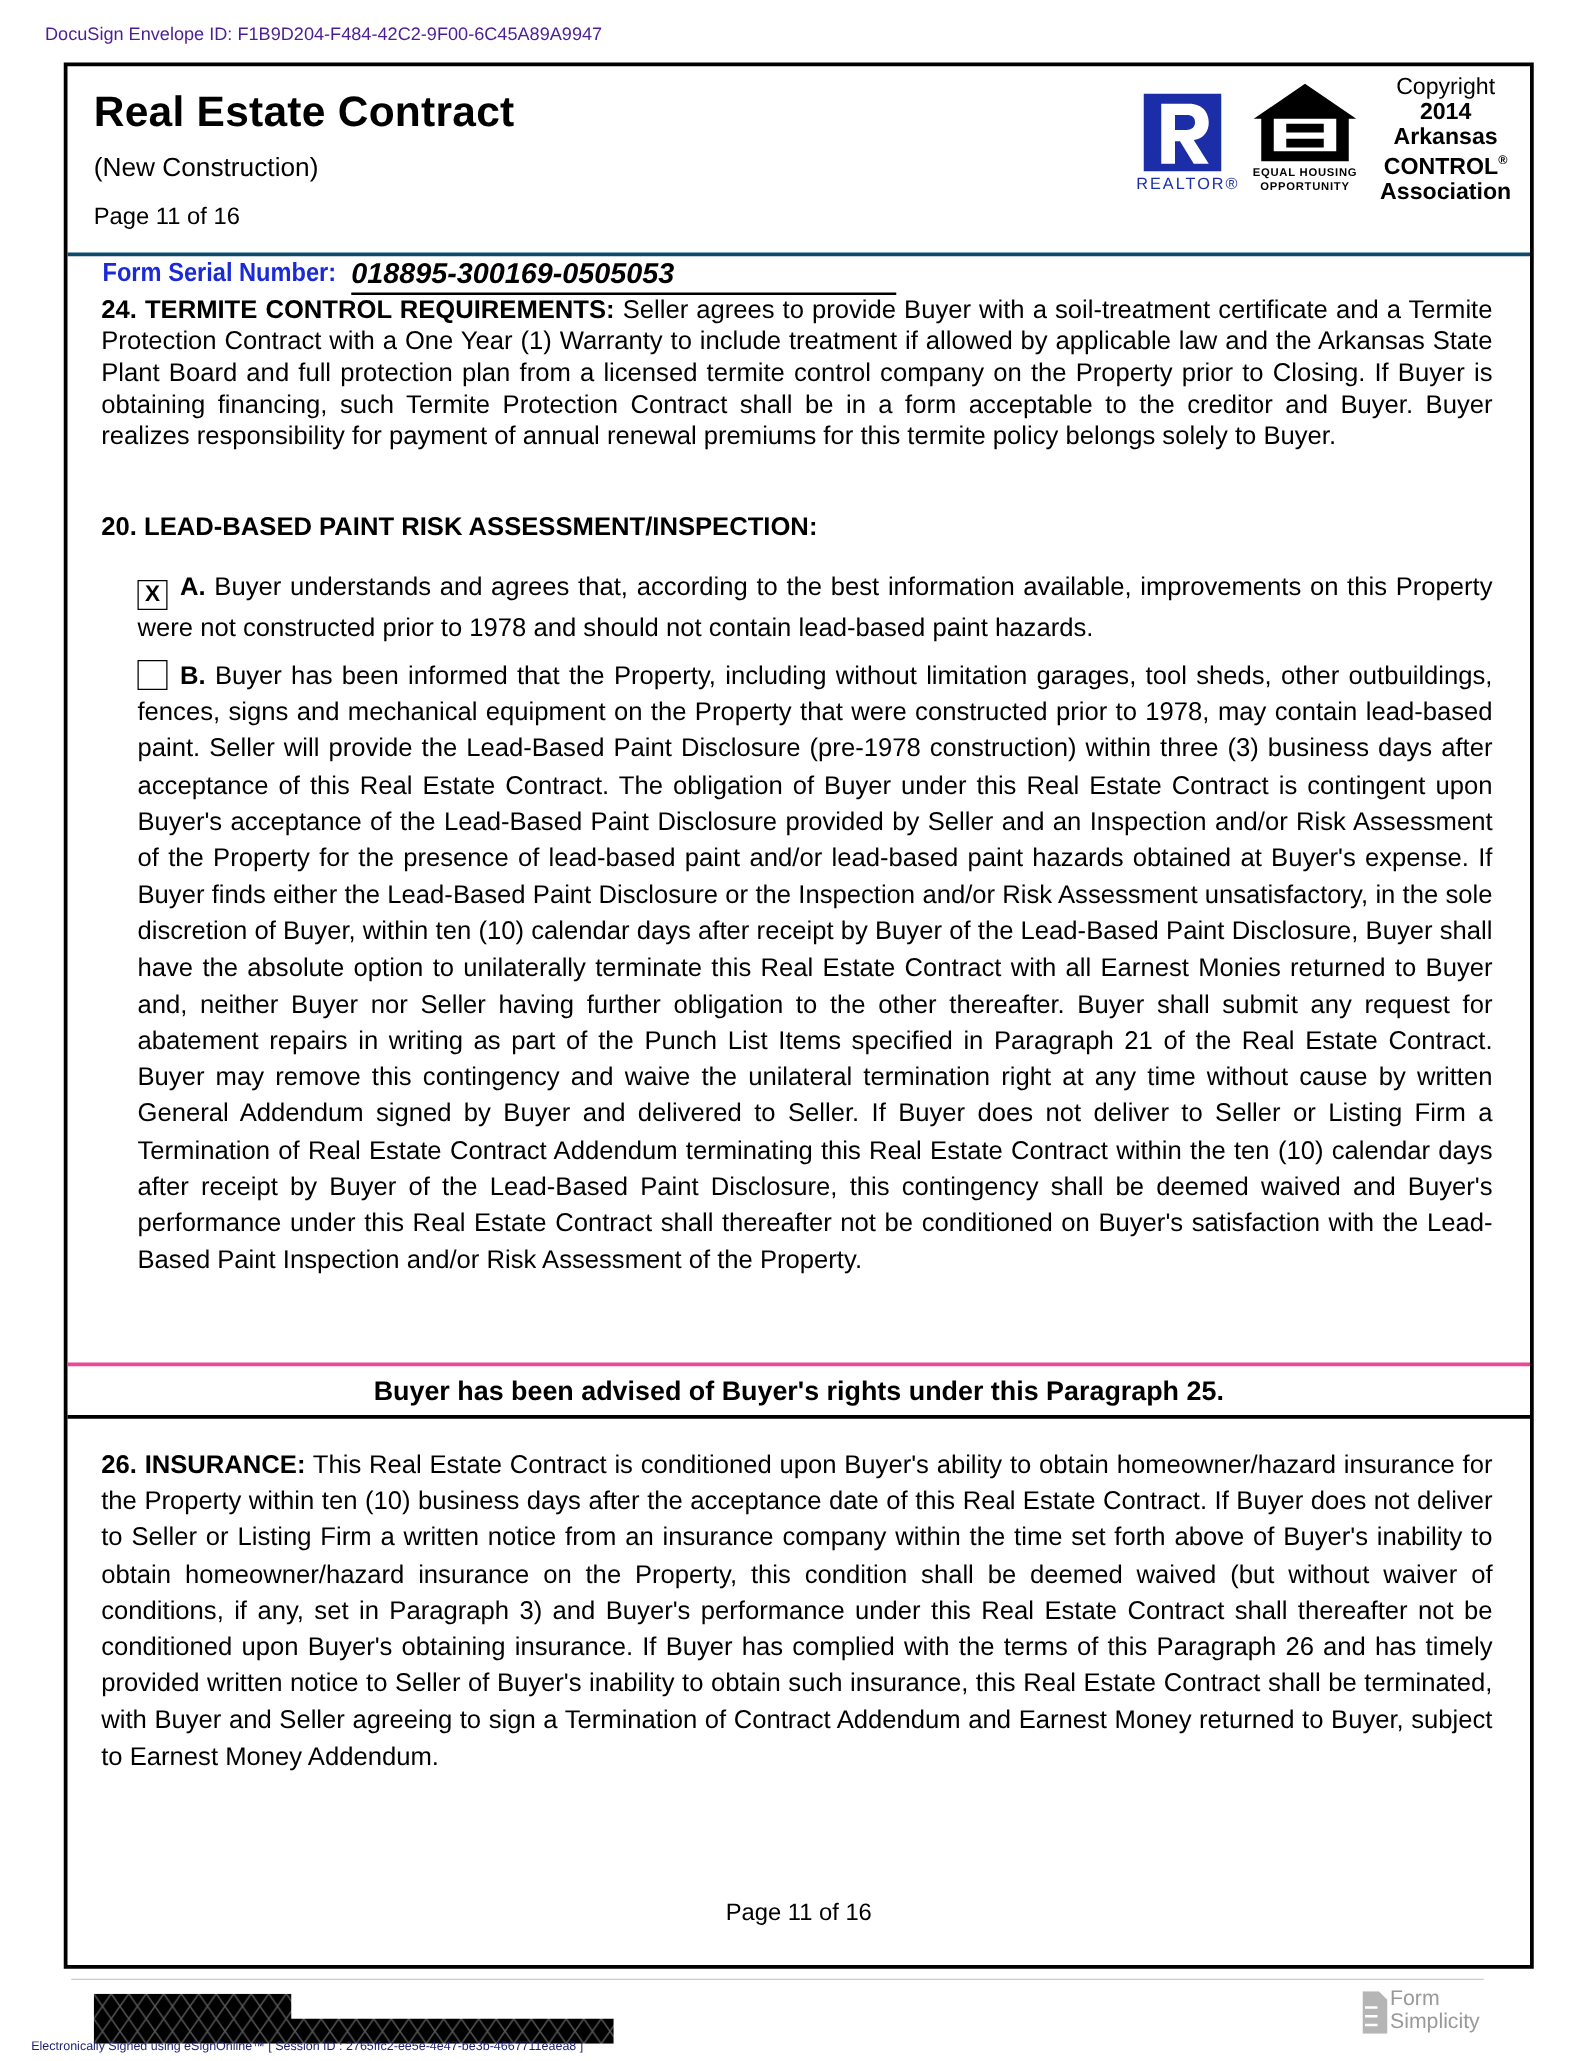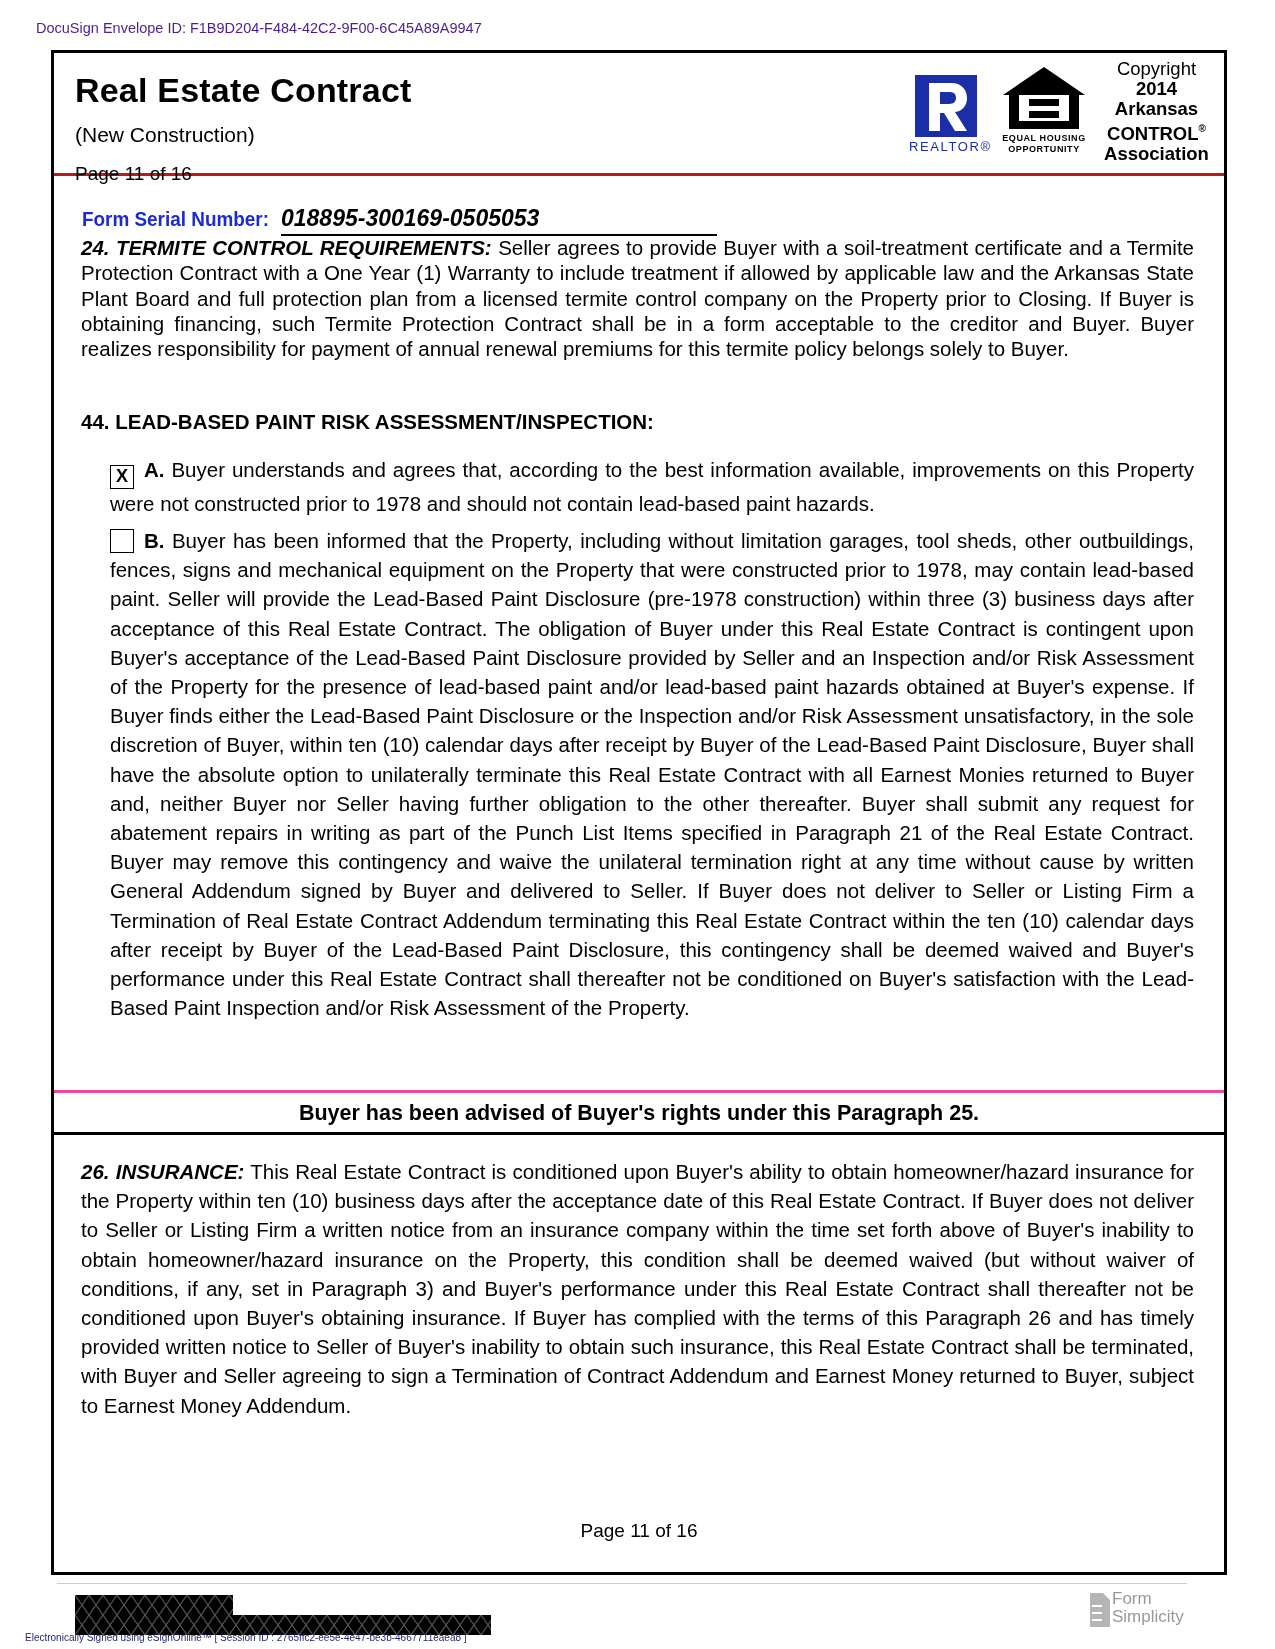--- a/index.html
+++ b/index.html
@@ -11,22 +11,22 @@
       font-size: 14.5px; color: #4c1d95;
     }
 
     .frame {
       position: absolute; left: 51px; top: 50px;
       width: 1176px; height: 1525px;
       border: 3px solid #000;
     }
 
     .header {
-      position: absolute; left: 0; top: 0; width: 100%; height: 123px;
-      border-bottom: 3px solid #b91c1c;
+      position: absolute; left: 0; top: 0; width: 100%; height: 152px;
+      border-bottom: 3px solid #0c4a6e;
     }
     .title1 {
       position: absolute; left: 21px; top: 18px;
       font-size: 34px; font-weight: bold; letter-spacing: 0.2px;
     }
     .title2 {
       position: absolute; left: 21px; top: 70px;
       font-size: 21px; font-weight: normal;
     }
     .page-top {
@@ -71,21 +71,21 @@
       font-size: 23px; font-weight: bold; font-style: italic;
     }
     .serial-line {
       position: absolute; left: 199px; top: 29px; width: 436px; height: 1.5px; background: #000;
     }
 
     .para {
       position: absolute; left: 27px; width: 1113px;
       font-size: 20.5px; line-height: 25.3px; text-align: justify;
     }
-    .para b { font-weight: bold; font-style: italic; }
+    .para b { font-weight: bold; }
     .p24 { top: 182px; }
     .h25 { top: 356px; font-weight: bold; }
     .sub {
       position: absolute; left: 56px; width: 1084px;
       font-size: 20.5px; line-height: 29.2px; text-align: justify;
     }
     .subA { top: 402px; }
     .subB { top: 473px; }
     .cbox {
       display: inline-block; width: 24px; height: 24px; border: 1.5px solid #000;
@@ -172,21 +172,21 @@
   <div class="serial-row">
     <span class="serial-label">Form Serial Number:</span>
     <span class="serial-value">018895-300169-0505053</span>
     <div class="serial-line"></div>
   </div>
 
   <div class="para p24">
     <b>24. TERMITE CONTROL REQUIREMENTS:</b><span> Seller agrees to provide Buyer with a soil-treatment certificate and a Termite Protection Contract with a One Year (1) Warranty to include treatment if allowed by applicable law and the Arkansas State Plant Board and full protection plan from a licensed termite control company on the Property prior to Closing.  If Buyer is obtaining financing, such Termite Protection Contract shall be in a form acceptable to the creditor and Buyer. Buyer realizes responsibility for payment of annual renewal premiums for this termite policy belongs solely to Buyer.</span>
   </div>
 
-  <div class="para h25">44. LEAD-BASED PAINT RISK ASSESSMENT/INSPECTION:</div>
+  <div class="para h25">20. LEAD-BASED PAINT RISK ASSESSMENT/INSPECTION:</div>
 
   <div class="sub subA">
     <span class="cbox">X</span><b>A.</b><span> Buyer understands and agrees that, according to the best information available, improvements on this Property were not constructed prior to 1978 and should not contain lead-based paint hazards.</span>
   </div>
 
   <div class="sub subB">
     <span class="cbox"></span><b>B.</b><span> Buyer has been informed that the Property, including without limitation garages, tool sheds, other outbuildings, fences, signs and mechanical equipment on the Property that were constructed prior to 1978, may contain lead-based paint. Seller will provide the Lead-Based Paint Disclosure (pre-1978 construction) within three (3) business days after acceptance of this Real Estate Contract.  The obligation of Buyer under this Real Estate Contract is contingent upon Buyer's acceptance of the Lead-Based Paint Disclosure provided by Seller and an Inspection and/or Risk Assessment of the Property for the presence of lead-based paint and/or lead-based paint hazards obtained at Buyer's expense.  If Buyer finds either the Lead-Based Paint Disclosure or the Inspection and/or Risk Assessment unsatisfactory, in the sole discretion of Buyer, within ten (10) calendar days after receipt by Buyer of the Lead-Based Paint Disclosure, Buyer shall have the absolute option to unilaterally terminate this Real Estate Contract with all Earnest Monies returned to Buyer and, neither Buyer nor Seller having further obligation to the other thereafter.  Buyer shall submit any request for abatement repairs in writing as part of the Punch List Items specified in Paragraph 21 of the Real Estate Contract.  Buyer may remove this contingency and waive the unilateral termination right at any time without cause by written General Addendum signed by Buyer and delivered to Seller.  If Buyer does not deliver to Seller or Listing Firm a Termination of Real Estate Contract Addendum terminating this Real Estate Contract within the ten (10) calendar days after receipt by Buyer of the Lead-Based Paint Disclosure, this contingency shall be deemed waived and Buyer's performance under this Real Estate Contract shall thereafter not be conditioned on Buyer's satisfaction with the Lead-Based Paint Inspection and/or Risk Assessment of the Property.</span>
   </div>
 
   <div class="advised">Buyer has been advised of Buyer's rights under this Paragraph 25.</div>

